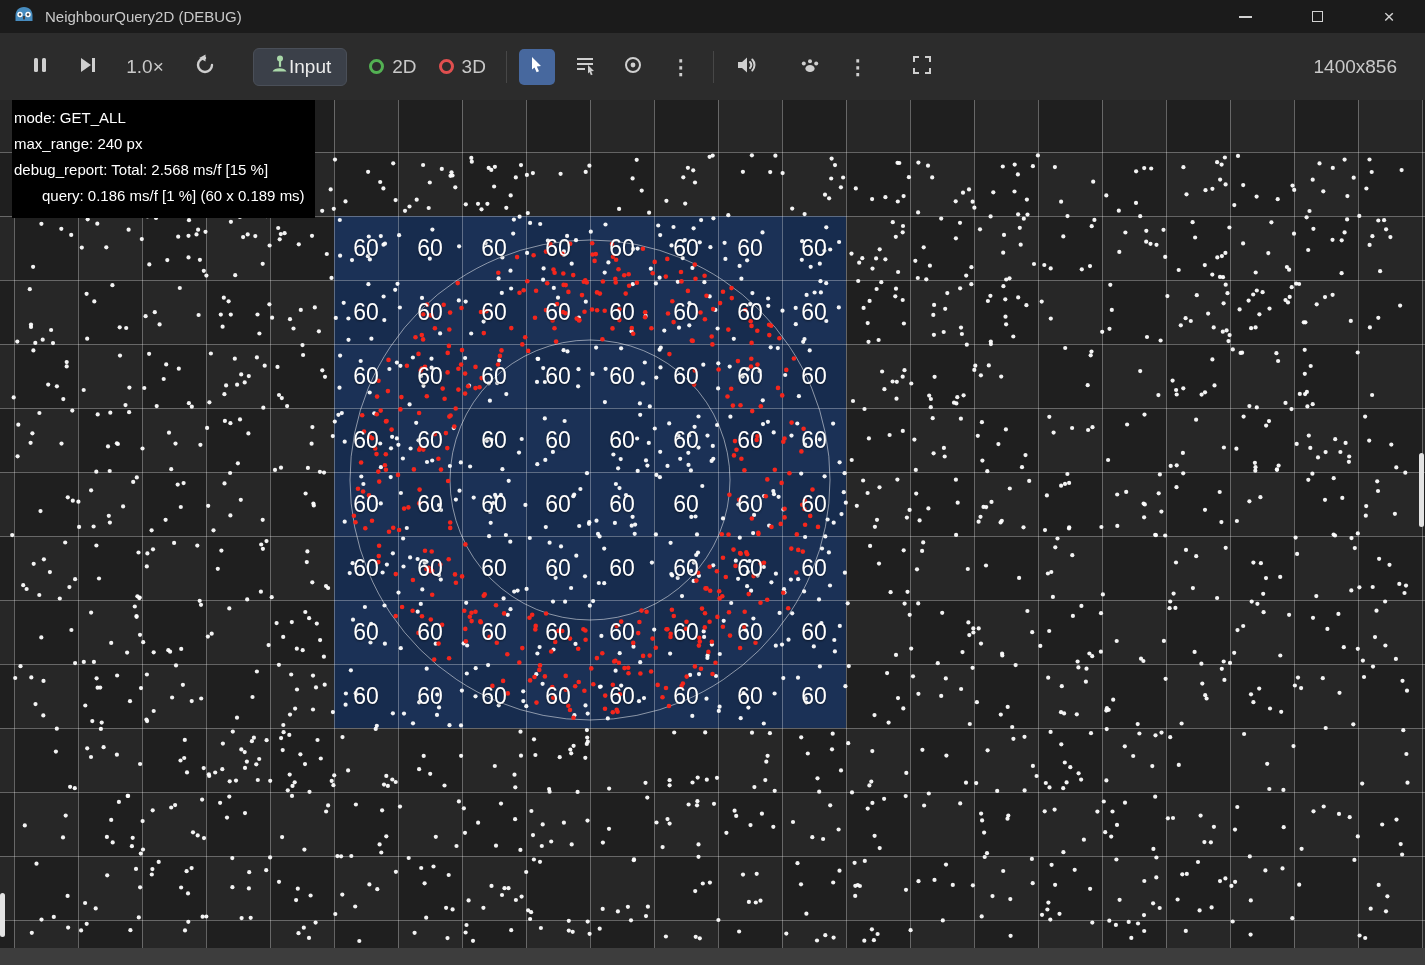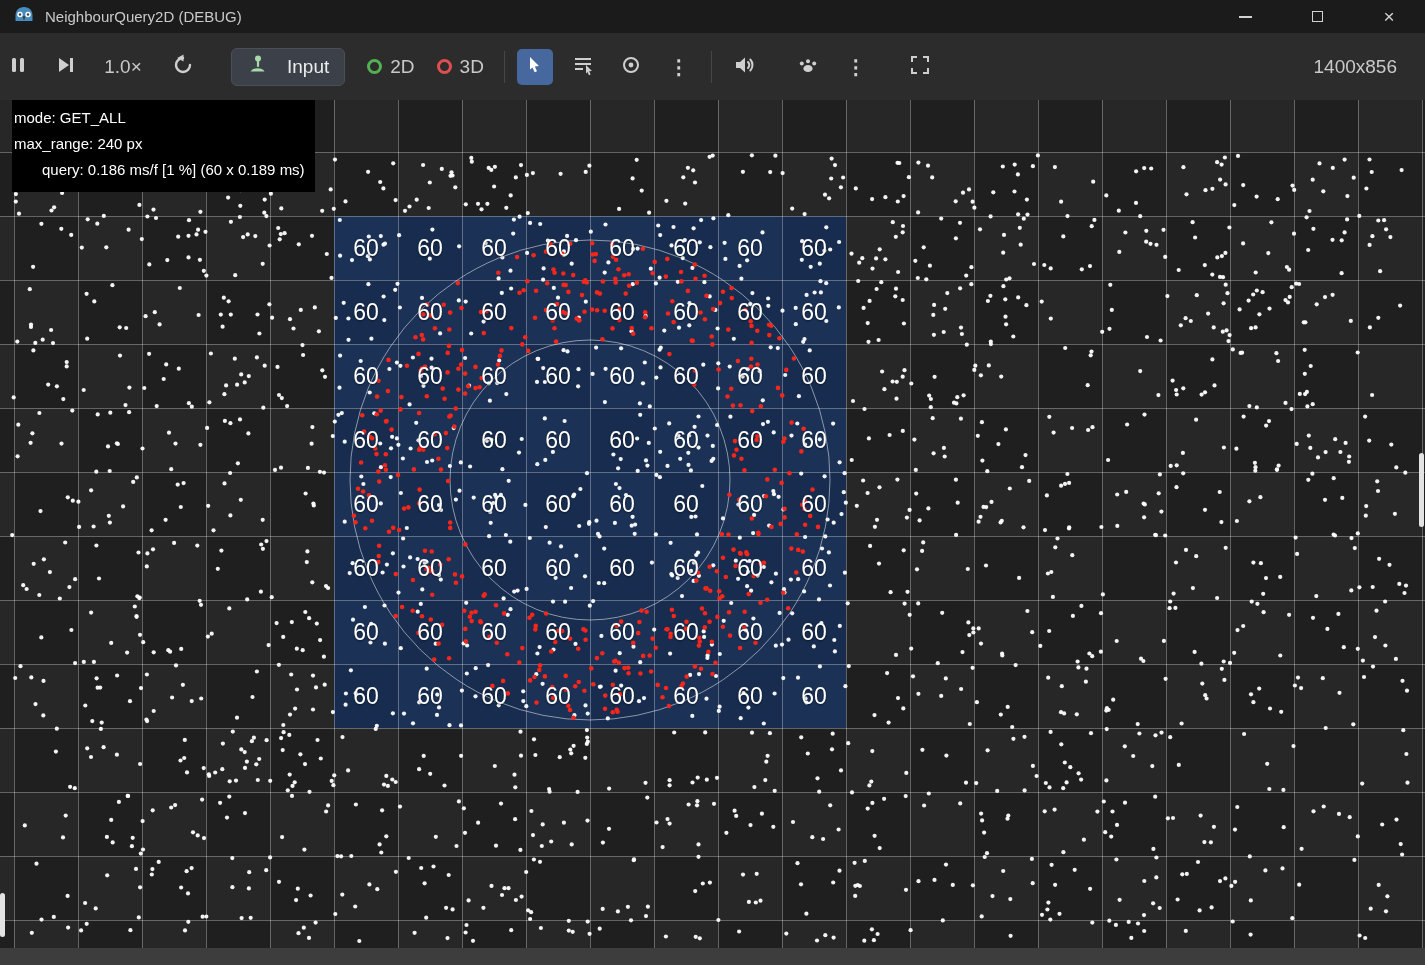--- a/index.html
+++ b/index.html
@@ -9,25 +9,25 @@
 
   
   .titlebar{position:absolute;top:0;left:0;width:100%;height:33px;background:#1b1b1b;display:flex;align-items:center;padding-left:13px;gap:10px}
   .title{color:#c9c9c9;font-size:15px}
   .win-controls{position:absolute;right:0;top:0;height:33px;display:flex}
   .win-btn{width:72px;height:33px;background:transparent;border:0;display:flex;align-items:center;justify-content:center;color:#d2d2d2;font-size:19px;cursor:pointer}
   .min-glyph{display:block;width:13px;height:2px;background:#d2d2d2}
   .max-glyph{display:block;width:11px;height:11px;border:1.5px solid #d2d2d2}
 
   
-  .toolbar{position:absolute;top:33px;left:0;width:100%;height:67px;background:#2c2c2c;display:flex;align-items:center;}
+  .toolbar{position:absolute;top:33px;left:0;width:100%;height:67px;background:#2c2c2c;display:flex;align-items:center;padding-left:22px}
   .tb-btn{height:36px;min-width:36px;border:0;background:transparent;border-radius:5px;display:flex;align-items:center;justify-content:center;cursor:pointer}
   .tb-btn.blue{background:#47689e}
   .tb-label{color:#c9c9c9;font-size:19px;width:56px;text-align:center;cursor:pointer}
-  .tb-toggle{height:38px;padding:0 15px;background:#3b4049;border:1px solid #4a4f58;border-radius:6px;display:flex;align-items:center;gap:20px;color:#ececec;font-size:19px;cursor:pointer}
+  .tb-toggle{height:38px;padding:0 15px;background:#3b4049;border:1px solid #4a4f58;border-radius:6px;display:flex;align-items:center;gap:0;color:#ececec;font-size:19px;cursor:pointer}
   .tb-tab{display:flex;align-items:center;gap:8px;background:transparent;border:0;color:#c9c9c9;font-size:19px;cursor:pointer}
   .ring{width:15px;height:15px;border-radius:50%;display:inline-block}
   .ring.green{border:3px solid #53b153}
   .ring.red{border:3px solid #e04f4f}
   .tb-sep{width:1px;height:32px;background:#474747;display:inline-block}
   .kebab{color:#cfcfcf;font-size:20px;font-weight:bold}
   .spacer{flex:1}
   .resolution{color:#c9c9c9;font-size:19px;margin-right:28px}
 
   
@@ -2586,20 +2586,21 @@
         <span class="cell-count" style="left: 462px; top: 564px;">60</span>
         <span class="cell-count" style="left: 526px; top: 564px;">60</span>
         <span class="cell-count" style="left: 590px; top: 564px;">60</span>
         <span class="cell-count" style="left: 654px; top: 564px;">60</span>
         <span class="cell-count" style="left: 718px; top: 564px;">60</span>
         <span class="cell-count" style="left: 782px; top: 564px;">60</span>
       </div>
     <div class="debug-overlay">
         <div class="dbg-line ind0">mode: GET_ALL</div>
         <div class="dbg-line ind0">max_range: 240 px</div>
+        <div class="dbg-line ind0">debug_report: Total: 2.568 ms/f [15 %]</div>
         <div class="dbg-line ind1">query: 0.186 ms/f [1 %] (60 x 0.189 ms)</div>
       </div>
   </div>
 
   <div class="bottombar"></div>
   <div class="thumb-right"></div>
   <div class="thumb-left"></div>
 
 </div>
 

